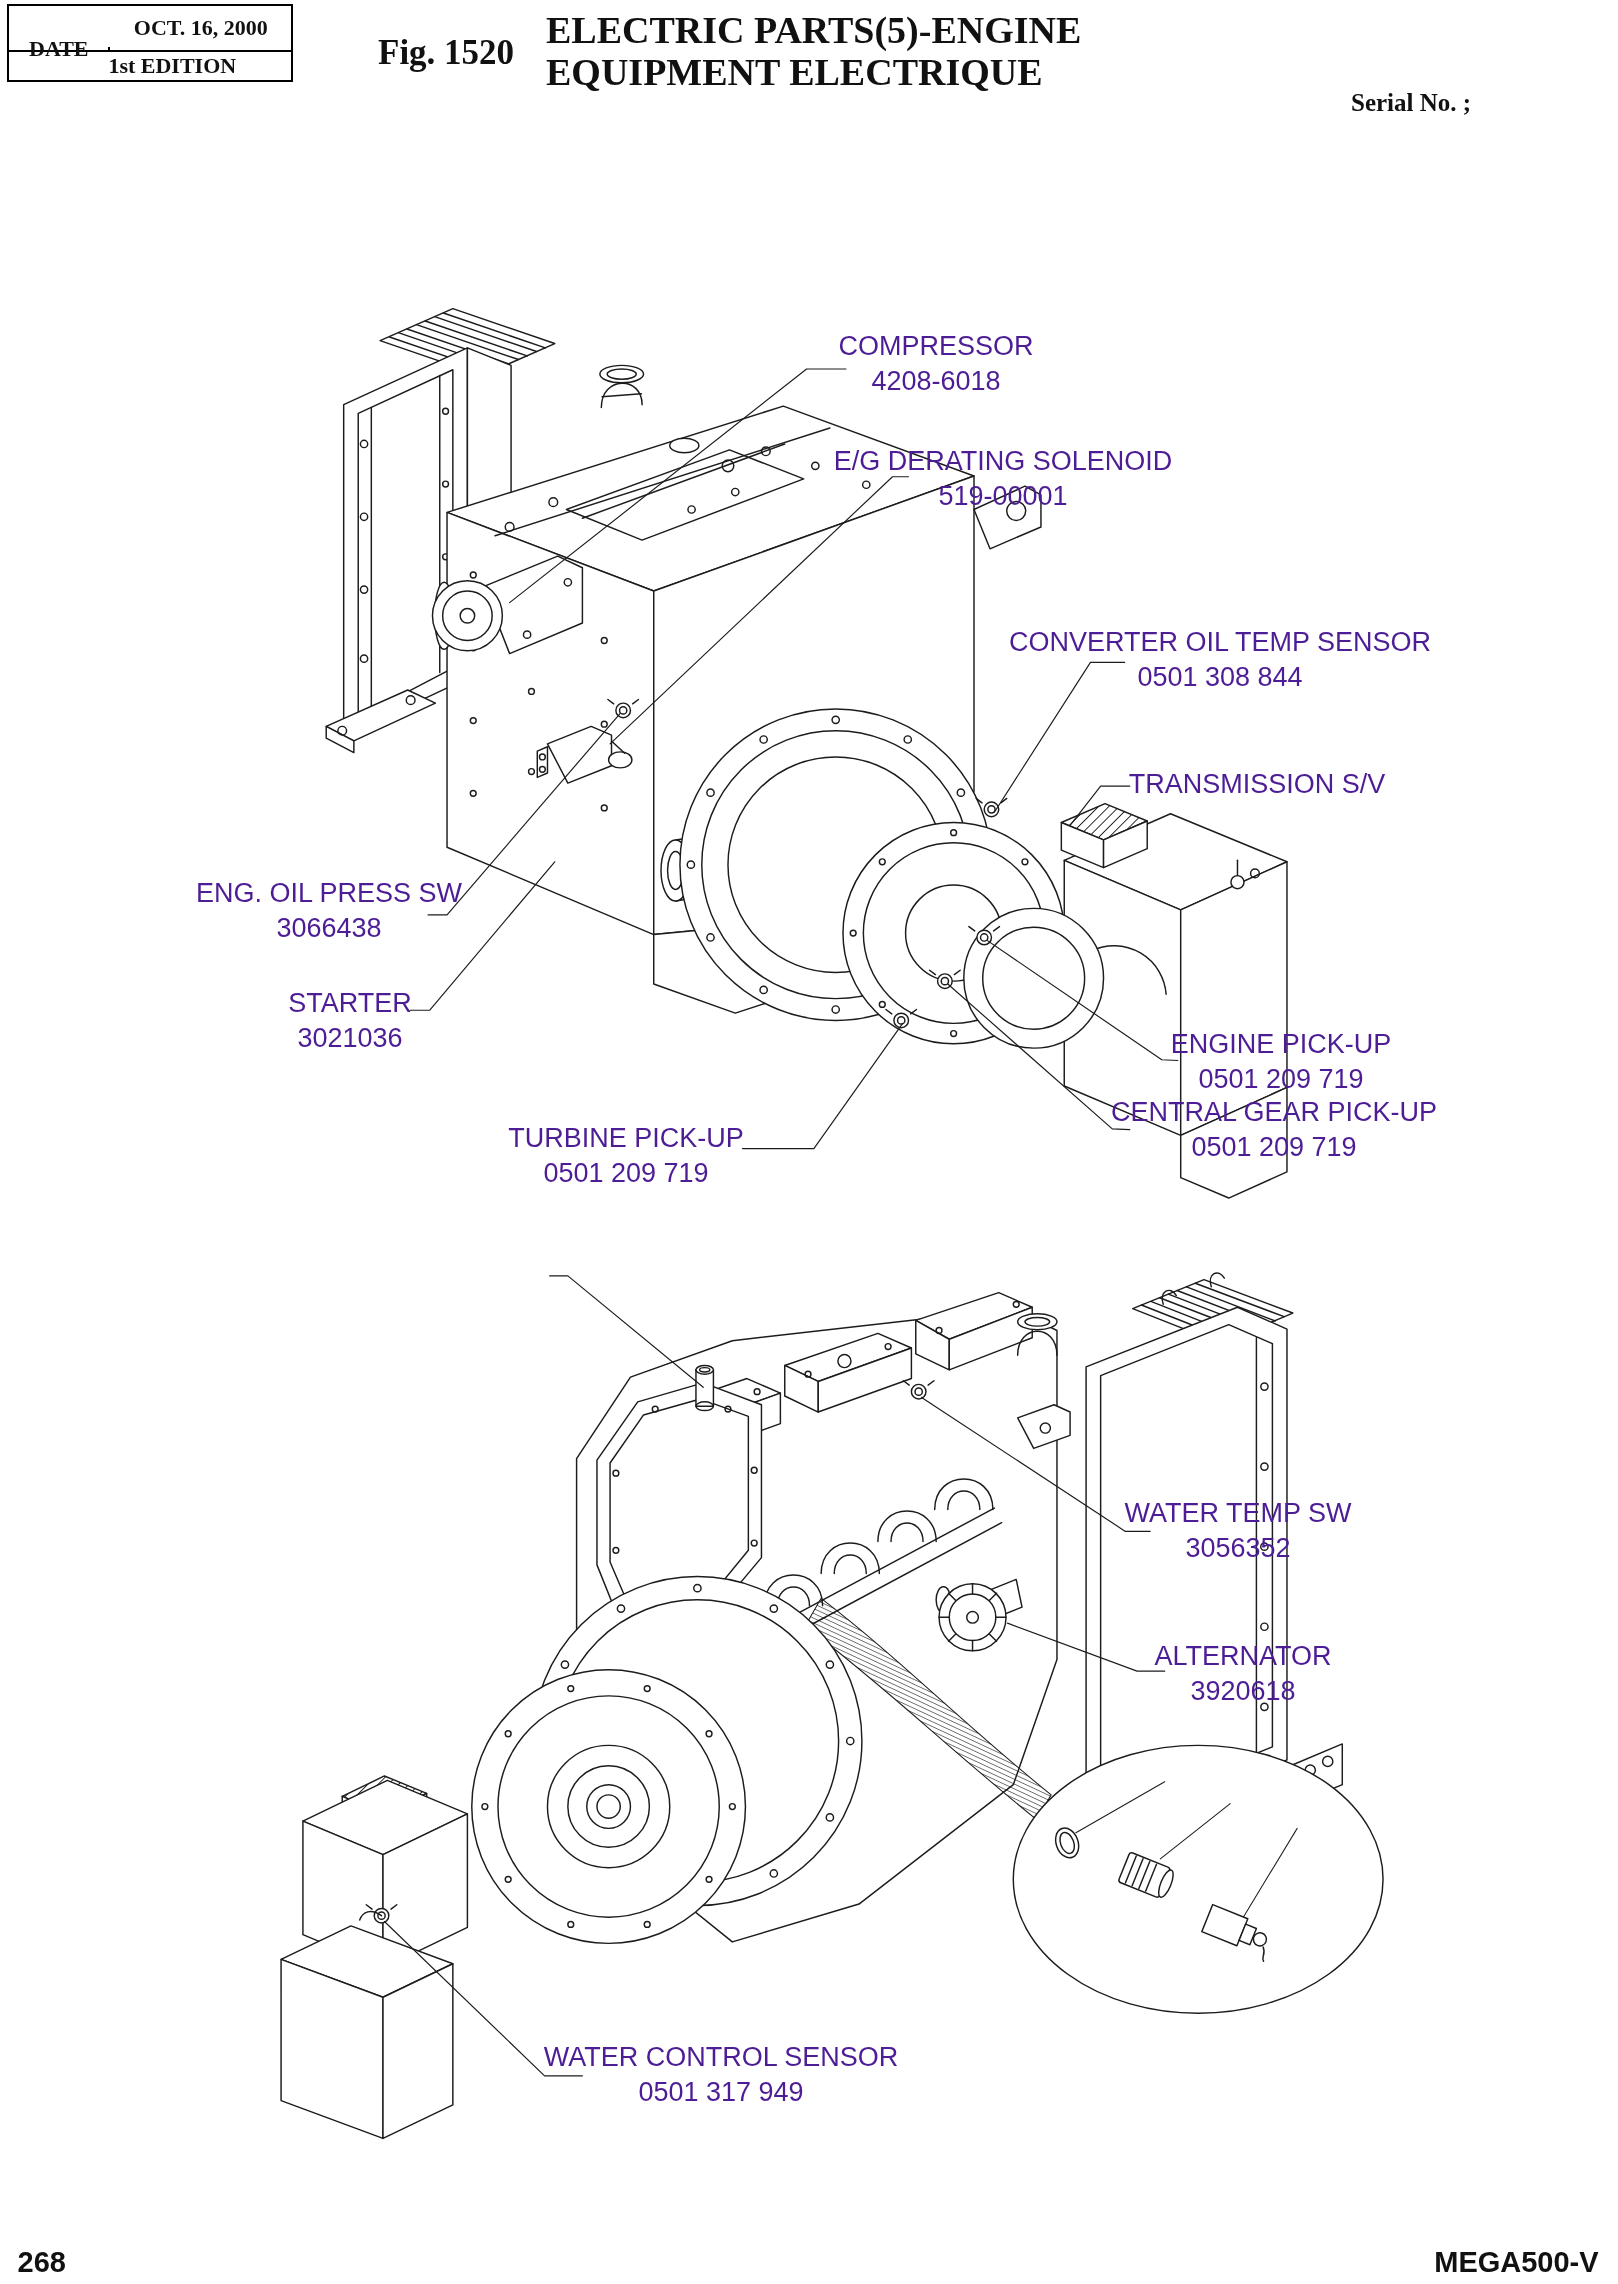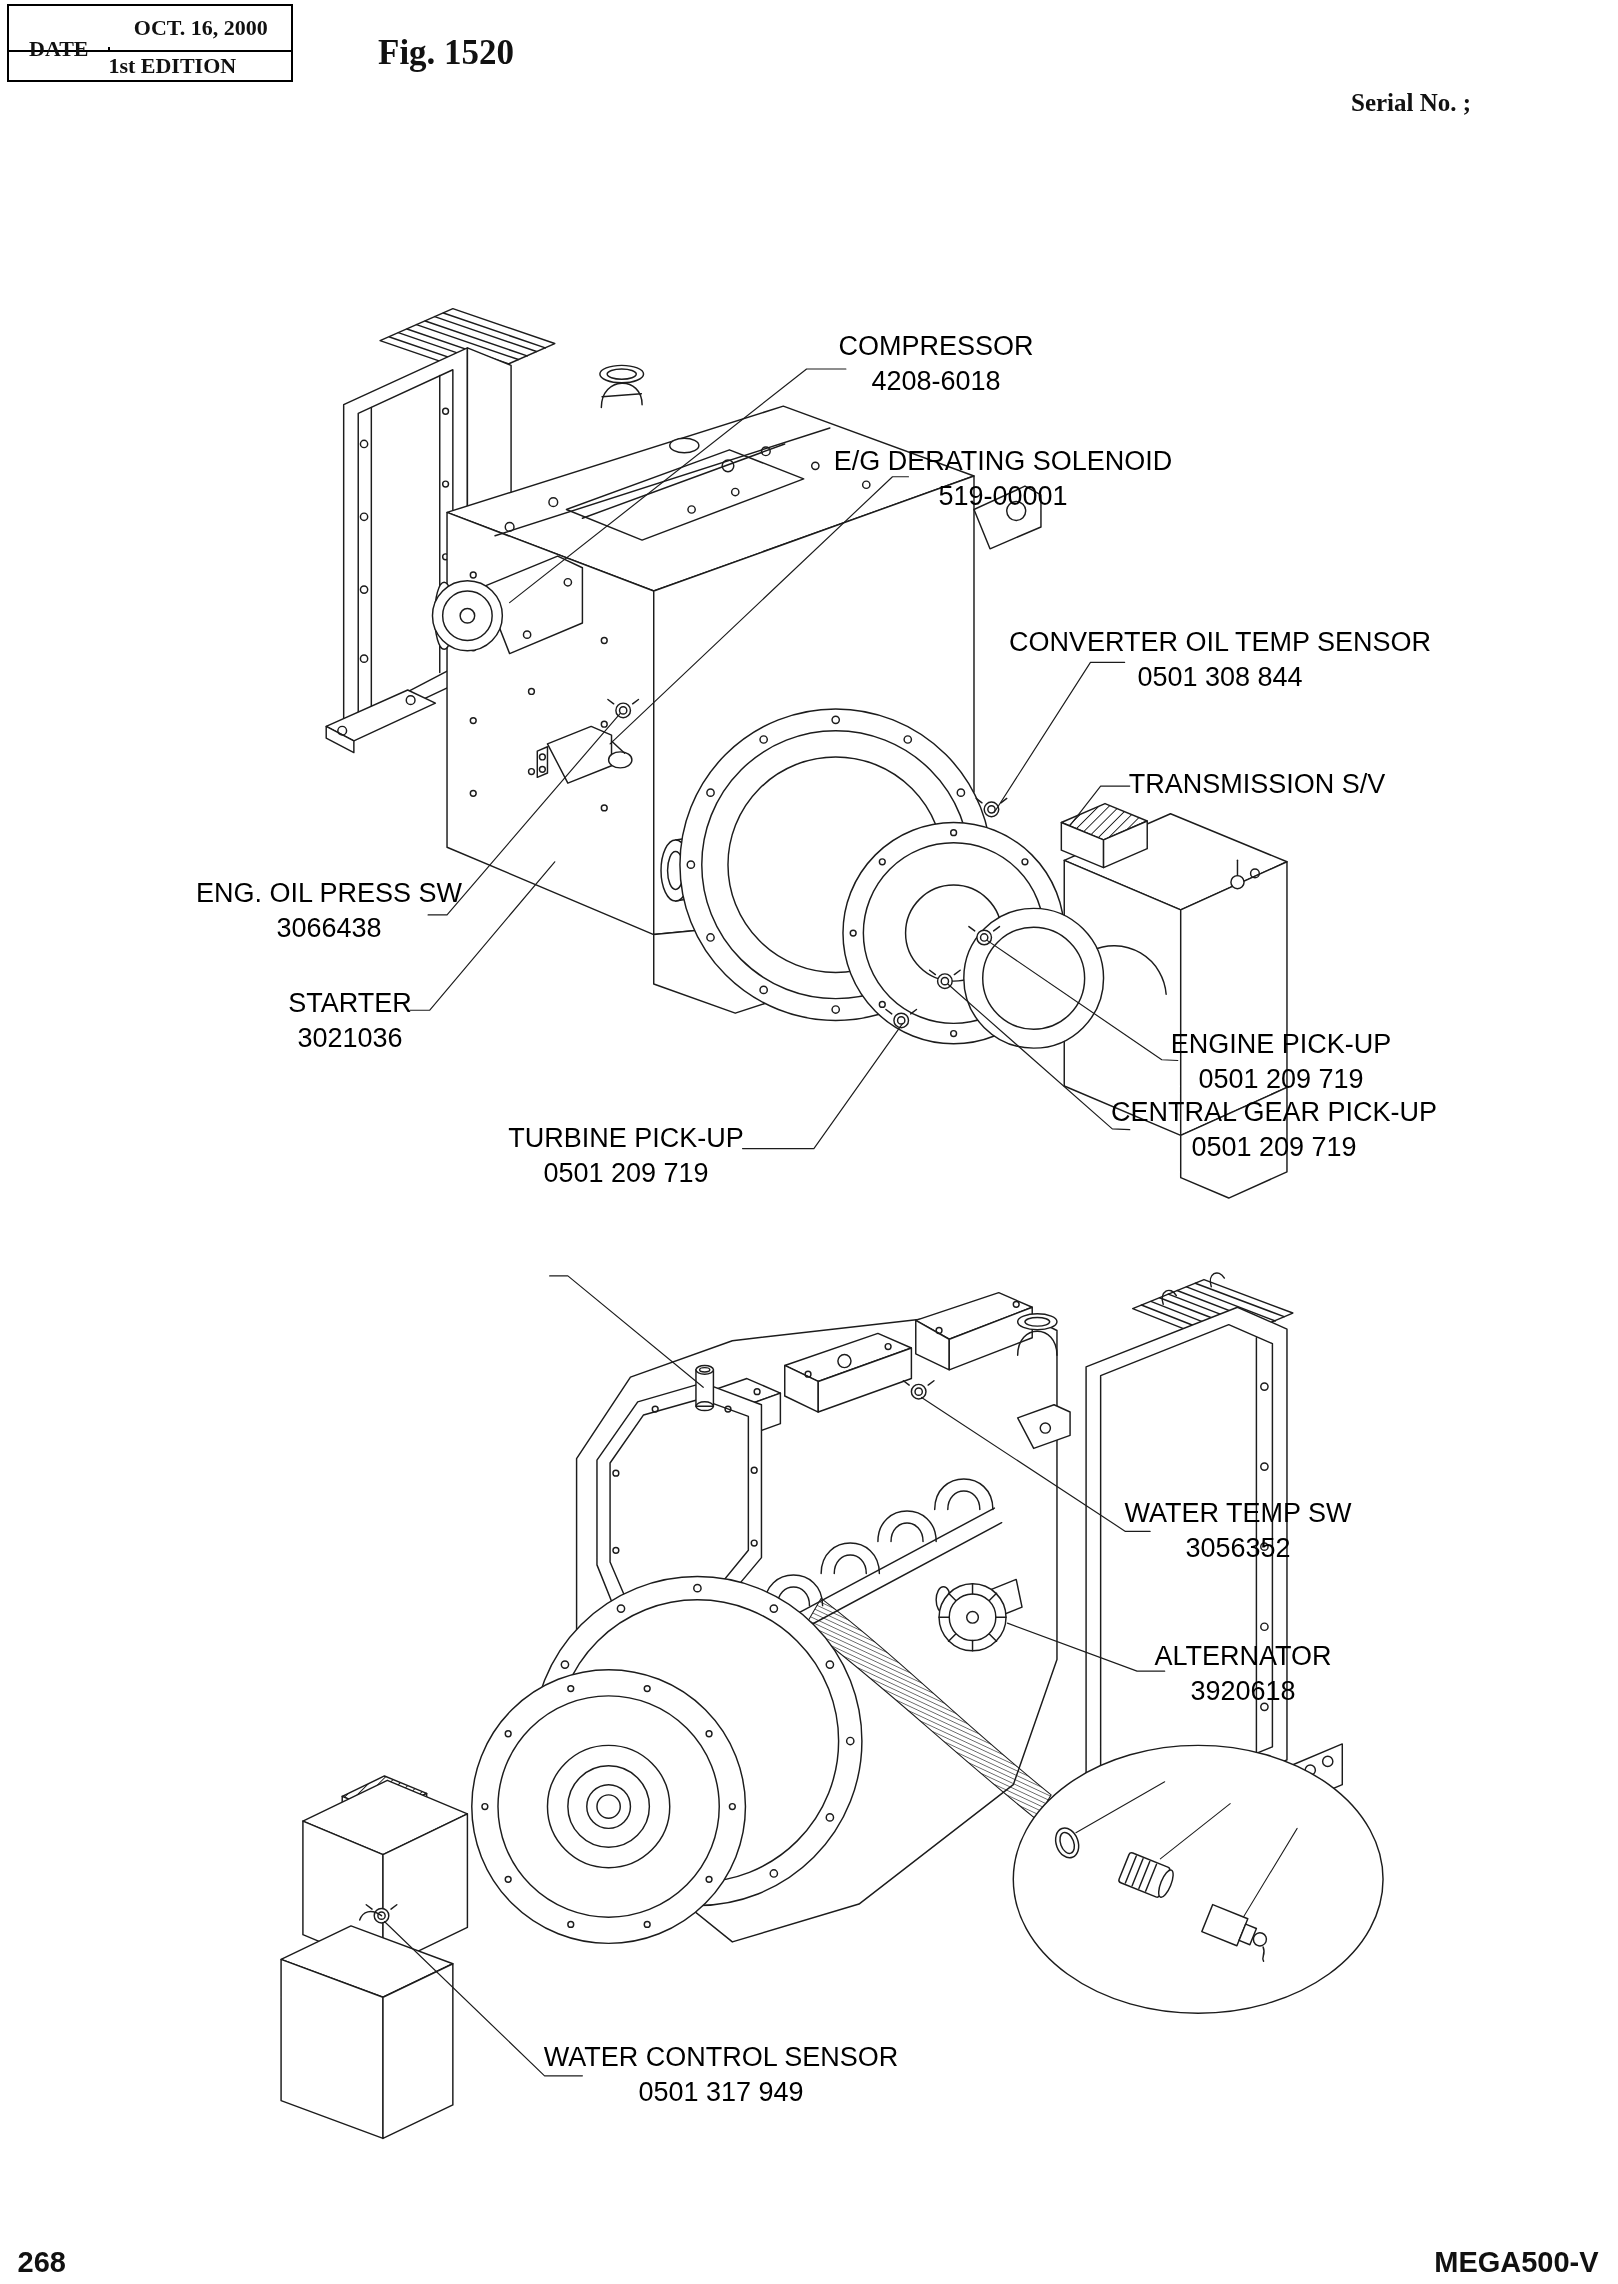--- a/index.html
+++ b/index.html
@@ -11,21 +11,21 @@
              font-family:"Liberation Serif",serif;font-weight:bold;font-size:22px;background:#fff;}
   .hdr-row1{display:flex;border-bottom:2.2px solid #000;height:44px;}
   .hdr-date{width:99px;border-right:2.2px solid #000;display:flex;align-items:center;justify-content:center;margin-top:41px;}
   .hdr-val{flex:1;display:flex;align-items:center;justify-content:center;border-radius:7px;}
   .hdr-row2{height:28px;display:flex;align-items:center;justify-content:center;margin-left:44px;}
   .fig-no{position:absolute;left:378px;top:33px;font:bold 35px "Liberation Serif",serif;}
   .doc-title{position:absolute;left:546px;top:8.7px;font:bold 38px/42px "Liberation Serif",serif;}
   .serial{position:absolute;left:1351px;top:89px;font:bold 25px "Liberation Serif",serif;}
   
   .callout{position:absolute;transform:translateX(-50%);text-align:center;
-           font-size:27px;line-height:35px;white-space:nowrap;color:#000000;}
+           font-size:27px;line-height:35px;white-space:nowrap;color:#4c1d95;}
   
   .pg-num{position:absolute;left:17.5px;top:2246px;font-weight:bold;font-size:29px;}
   .model{position:absolute;right:20.4px;top:2246px;font-weight:bold;font-size:29px;}
 </style>
 </head>
 <body>
 
 <div class="page">
 
   <svg class="art" width="1619" height="2284" viewBox="0 0 2224 3138">
@@ -394,20 +394,24 @@
   <div class="hdr-table">
     <div class="hdr-row1">
       <div class="hdr-date">DATE</div>
       <div class="hdr-val">OCT. 16, 2000</div>
     </div>
     <div class="hdr-row2">1st EDITION</div>
   </div>
 
   <div class="fig-no">Fig. 1520</div>
 
+  <div class="doc-title">
+    <div>ELECTRIC PARTS(5)-ENGINE</div>
+    <div>EQUIPMENT ELECTRIQUE</div>
+  </div>
 
   <div class="serial">Serial No. ;</div>
 
   <div class="callout" style="left:936px;top:329px">
     <div>COMPRESSOR</div>
     <div>4208-6018</div>
   </div>
   <div class="callout" style="left:1003px;top:444px">
     <div>E/G DERATING SOLENOID</div>
     <div>519-00001</div>

